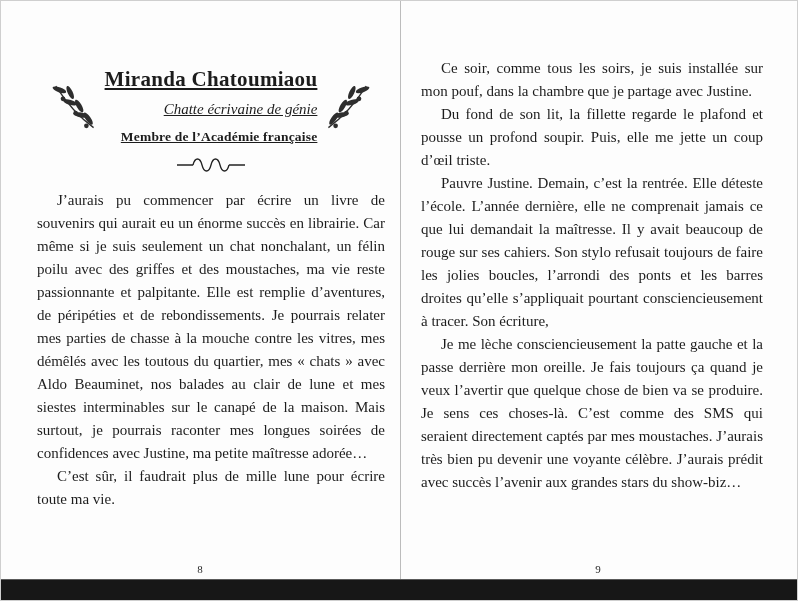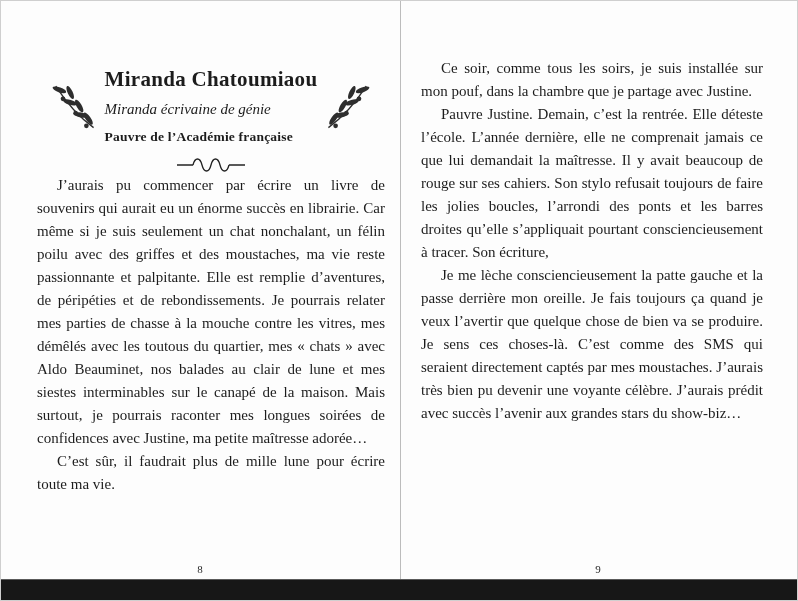--- a/index.html
+++ b/index.html
@@ -25,36 +25,36 @@
   .page.left  { padding:66px 14px 0 36px; }
   .page.right { padding:56px 34px 0 22px; }
   .spine {
     position:absolute; left:399px; top:0; bottom:21px;
     width:1px; background:#bcbcbc;
   }
   
   .title-row {
     display:flex; align-items:center; justify-content:center; gap:4px;
   }
-  .titles { text-align:left; flex:0 1 auto; padding:0 2px; }
+  .titles { text-align:right; flex:0 1 auto; padding:0 2px;text-decoration:underline; }
   .book-title {
     font-size:21px; font-weight:bold; letter-spacing:0.3px; white-space:nowrap;
   }
   .subtitle { font-style:italic; font-size:15px; margin-top:9px; }
   .affiliation { font-weight:bold; font-size:13.5px; margin-top:11px; letter-spacing:0.2px; }
   .branch { flex:0 0 auto; }
   .branch.flip { transform:scaleX(-1); }
   .ornament { text-align:center; margin-top:13px; height:14px; }
   
   .body {
     font-size:15px; line-height:23px;
     text-align:justify;
     hyphens:auto; -webkit-hyphens:auto;
   }
-  .page.left .body { margin-top:2px; }
+  .page.left .body { margin-top:17px; }
   .body p { text-indent:20px; }
   .page-number {
     position:absolute; bottom:4px; left:0; right:0;
     text-align:center; font-size:11px; color:#2a2a2a;
   }
   .bottom-bar {
     position:absolute; left:0; right:0; bottom:0;
     height:21px; background:#171717; border-top:1px solid #5a5a5a;
   }
 </style>
@@ -77,22 +77,22 @@
               <ellipse cx="32" cy="15" rx="8" ry="2.8" transform="rotate(-65 32 15)"></ellipse>
               <ellipse cx="44" cy="12" rx="8" ry="2.8" transform="rotate(-20 44 12)"></ellipse>
               <circle cx="14" cy="52" r="2.6"></circle>
               <circle cx="26" cy="38" r="2.6"></circle>
               <circle cx="40" cy="22" r="2.6"></circle>
             </g>
           </svg>
 
           <div class="titles">
             <h1 class="book-title">Miranda Chatoumiaou</h1>
-            <div class="subtitle">Miranda écrivaine de génie</div>
-            <div class="affiliation">Pauvre de l’Académie française</div>
+            <div class="subtitle">Chatte écrivaine de génie</div>
+            <div class="affiliation">Membre de l’Académie française</div>
           </div>
 
           <svg class="branch" width="54" height="56" viewBox="0 0 60 60">
             <path d="M6,54 C20,44 34,30 48,8" fill="none" stroke="#2e2e2e" stroke-width="1.5"></path>
             <g fill="#2e2e2e">
               <ellipse cx="12" cy="44" rx="8" ry="2.8" transform="rotate(-55 12 44)"></ellipse>
               <ellipse cx="20" cy="40" rx="8" ry="2.8" transform="rotate(-10 20 40)"></ellipse>
               <ellipse cx="22" cy="30" rx="8" ry="2.8" transform="rotate(-60 22 30)"></ellipse>
               <ellipse cx="32" cy="26" rx="8" ry="2.8" transform="rotate(-15 32 26)"></ellipse>
               <ellipse cx="32" cy="15" rx="8" ry="2.8" transform="rotate(-65 32 15)"></ellipse>
@@ -117,20 +117,21 @@
         <p>J’aurais pu commencer par écrire un livre de souvenirs qui aurait eu un énorme succès en librairie. Car même si je suis seulement un chat nonchalant, un félin poilu avec des griffes et des moustaches, ma vie reste passionnante et palpitante. Elle est remplie d’aventures, de péripéties et de rebondissements. Je pourrais relater mes parties de chasse à la mouche contre les vitres, mes démêlés avec les toutous du quartier, mes « chats » avec Aldo Beauminet, nos balades au clair de lune et mes siestes interminables sur le canapé de la maison. Mais surtout, je pourrais raconter mes longues soirées de confidences avec Justine, ma petite maîtresse adorée…</p>
         <p>C’est sûr, il faudrait plus de mille lune pour écrire toute ma vie.</p>
       </div>
 
       <div class="page-number">8</div>
     </section>
 
     <section class="page right">
       <div class="body">
         <p>Ce soir, comme tous les soirs, je suis installée sur mon pouf, dans la chambre que je partage avec Justine.</p>
+        <p>Du fond de son lit, la fillette regarde le plafond et pousse un profond soupir. Puis, elle me jette un coup d’œil triste.</p>
         <p>Pauvre Justine. Demain, c’est la rentrée. Elle déteste l’école. L’année dernière, elle ne comprenait jamais ce que lui demandait la maîtresse. Il y avait beaucoup de rouge sur ses cahiers. Son stylo refusait toujours de faire les jolies boucles, l’arrondi des ponts et les barres droites qu’elle s’appliquait pourtant consciencieusement à tracer. Son écriture,</p>
         <p>Je me lèche consciencieusement la patte gauche et la passe derrière mon oreille. Je fais toujours ça quand je veux l’avertir que quelque chose de bien va se produire. Je sens ces choses-là. C’est comme des SMS qui seraient directement captés par mes moustaches. J’aurais très bien pu devenir une voyante célèbre. J’aurais prédit avec succès l’avenir aux grandes stars du show-biz…</p>
       </div>
 
       <div class="page-number">9</div>
     </section>
 
   </div>
 
   <div class="spine"></div>

